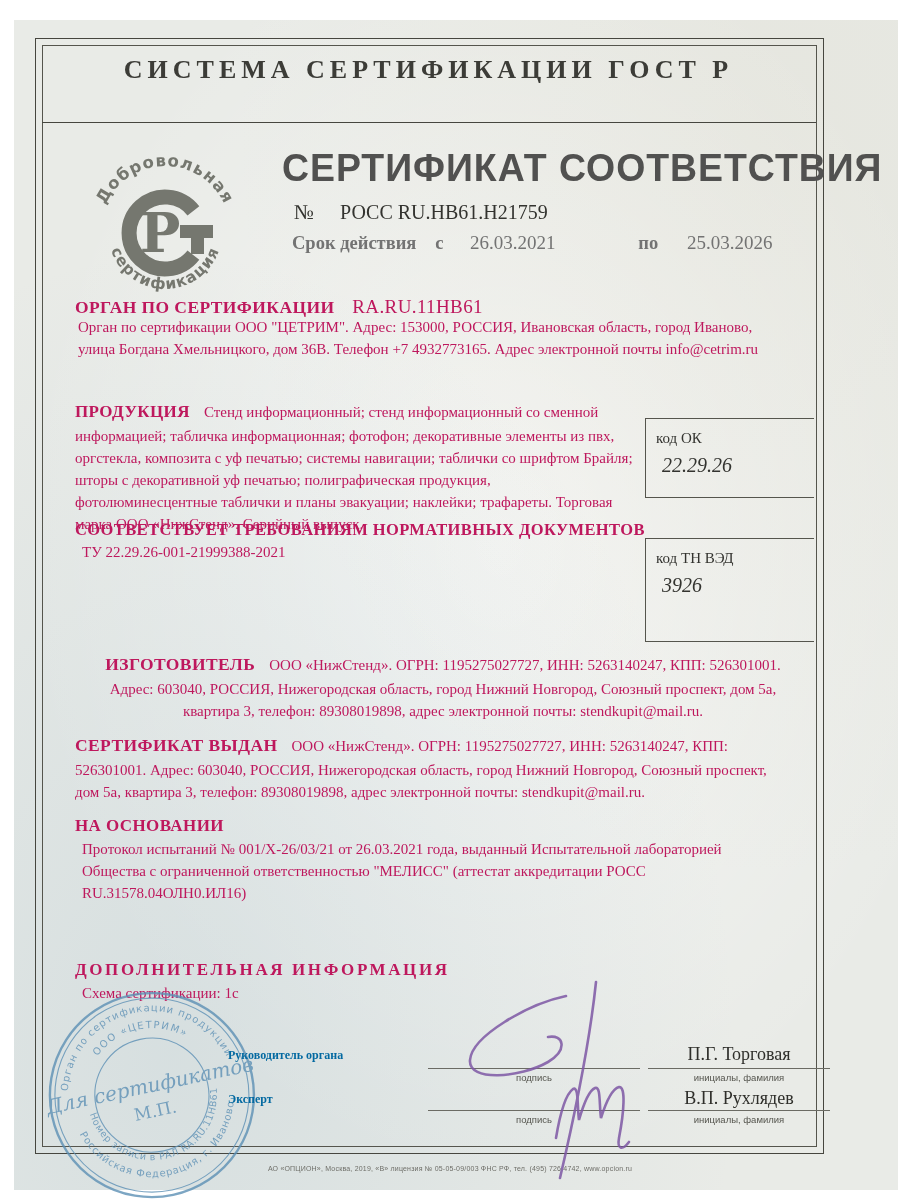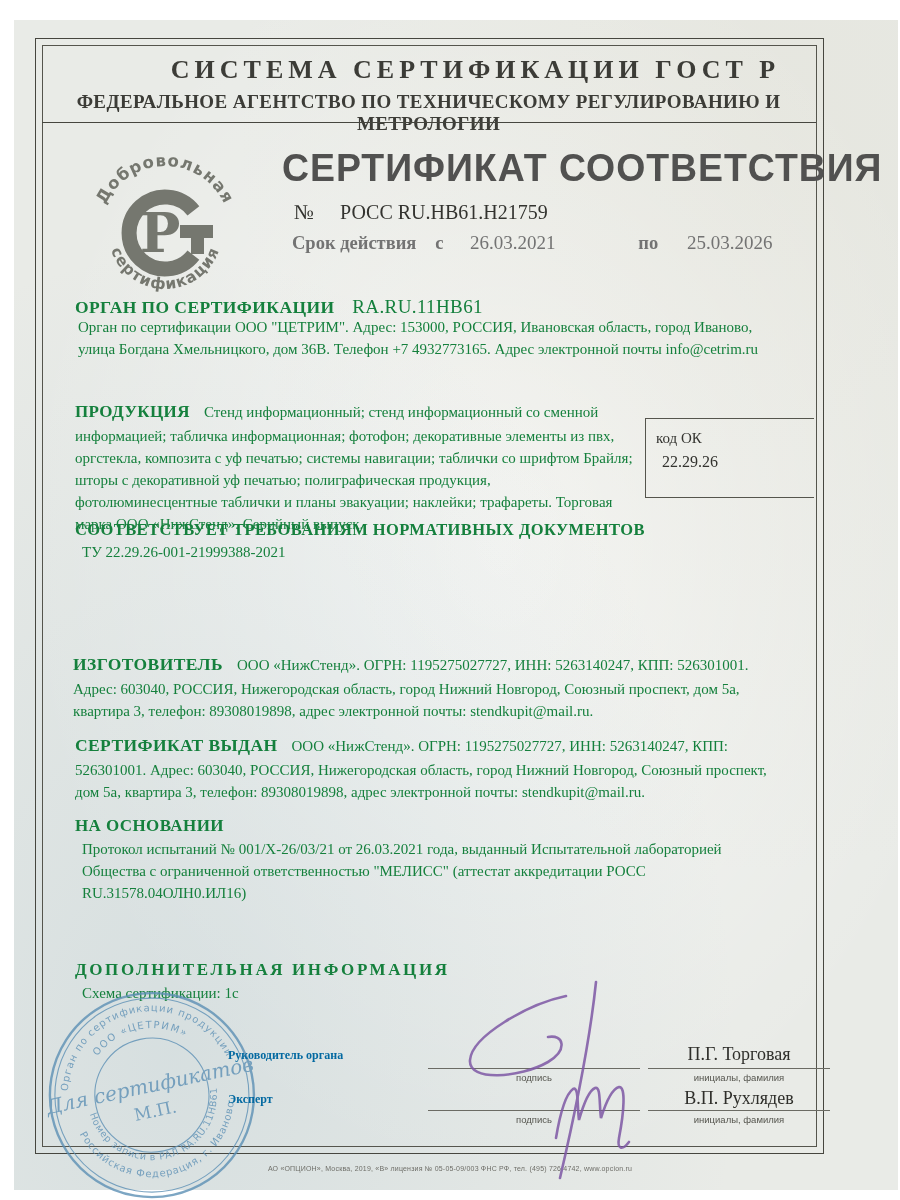--- a/index.html
+++ b/index.html
@@ -15,44 +15,44 @@
       #e9ebe7;}
   
   .frame-outer{position:absolute;left:35px;top:38px;width:787px;height:1114px;
     border:1.6px solid #46463f;}
   .frame-inner{position:absolute;left:42px;top:45px;width:773px;height:1100px;
     border:1px solid #55554d;}
   .header-divider{position:absolute;left:42px;top:122px;width:774px;height:0;
     border-top:1.6px solid #46463f;}
   
   .hdr1{position:absolute;left:42px;top:55px;width:773px;text-align:center;
-    font-weight:bold;font-size:26px;letter-spacing:5px;color:#3c3c37;padding-left:47px;}
+    font-weight:bold;font-size:26px;letter-spacing:5px;color:#3c3c37;}
   .hdr2{position:absolute;left:42px;top:91px;width:773px;text-align:center;
     font-weight:bold;font-size:19px;letter-spacing:.4px;color:#3c3c37;}
   
   .doc-title{position:absolute;left:282px;top:146px;width:530px;
     font-family:"Liberation Sans",sans-serif;font-weight:bold;font-size:39px;
     color:#515150;letter-spacing:1px;transform:scaleX(.96);transform-origin:left;white-space:nowrap;}
   .certno-line{position:absolute;left:294px;top:200px;font-size:20px;color:#33332f;}
   .certno-line .no{font-size:21px;margin-right:26px;}
   .validity{position:absolute;left:292px;top:232px;font-size:19px;color:#737373;white-space:nowrap;}
   .validity .b{font-weight:bold;font-size:18.5px;}
   .validity .lbl{margin-right:14px;} .validity .c{margin-right:22px;} .validity .d1{margin-right:78px;}
   .validity .po{margin-right:24px;}
   .blankno{position:absolute;left:575px;top:249px;width:230px;text-align:right;white-space:nowrap;}
   .blankno .no{font-size:21px;color:#44443f;margin-right:10px;}
   .blankno .digits{font-family:"DejaVu Sans Mono",monospace;font-size:27px;
     letter-spacing:2.5px;color:#c14946;}
   
-  .sec{position:absolute;font-size:15px;line-height:1.47;color:#15803d;}
+  .sec{position:absolute;font-size:15px;line-height:1.47;color:#be185d;}
   .sec-h{font-weight:bold;font-size:17px;letter-spacing:.4px;margin-right:14px;}
   .org-code{font-size:19px;letter-spacing:.4px;}
   .codebox{position:absolute;border:1px solid #55554d;border-right:none;padding:8px 10px;
     font-size:15px;line-height:1.5;color:#33332f;}
-  .codebox .val{margin-left:6px;font-size:16px;}
+  .codebox .val{margin-left:6px;font-size:20px;font-style:italic;}
   .addl-h{letter-spacing:2.6px;}
   
   .sig-role{position:absolute;font-weight:bold;font-size:12px;color:#0369a1;}
   .sig-line{position:absolute;border-bottom:1.2px solid #6b6b64;}
   .sig-caption{position:absolute;font-family:"Liberation Sans",sans-serif;
     font-size:9.5px;color:#55554e;text-align:center;}
   .sig-name{position:absolute;font-size:18px;color:#2f2f2b;text-align:center;white-space:nowrap;}
   .bottom-note{position:absolute;left:42px;top:1126px;width:773px;text-align:center;
     font-size:19px;letter-spacing:.5px;color:#2f2f2b;}
   .print-info{position:absolute;left:0;top:1165px;width:900px;text-align:center;
@@ -63,21 +63,20 @@
 </head>
 <body>
 
 <div id="page">
   <div class="paper"></div>
 
   <div class="frame-outer"></div>
   <div class="frame-inner"></div>
 
   <div class="hdr1">СИСТЕМА СЕРТИФИКАЦИИ ГОСТ Р</div>
-  <div class="hdr2">ФЕДЕРАЛЬНОЕ АГЕНТСТВО ПО ТЕХНИЧЕСКОМУ РЕГУЛИРОВАНИЮ И МЕТРОЛОГИИ</div>
   <div class="header-divider"></div>
 
   <svg class="abs" style="left:80px;top:136px;" width="172" height="178" viewBox="0 0 172 178">
     <defs>
       <path id="lg-top" d="M 20 95 A 65 65 0 0 1 150 95"></path>
       <path id="lg-bot" d="M 28 96 A 57 57 0 0 0 142 96"></path>
     </defs>
     <g fill="#75776f">
       <text font-family="DejaVu Sans, sans-serif" font-weight="bold" font-size="16.5" letter-spacing="1">
         <textPath href="#lg-top" startOffset="50%" text-anchor="middle">Добровольная</textPath>
@@ -118,22 +117,26 @@
   </div>
   <div class="codebox" style="left:645px;top:418px;width:148px;height:62px;">
     <span>код ОК</span><br>
     <span class="val">22.29.26</span>
   </div>
 
   <div class="sec" style="left:75px;top:518px;width:640px;">
     <span class="sec-h" style="font-size:16.5px;">СООТВЕТСТВУЕТ ТРЕБОВАНИЯМ НОРМАТИВНЫХ ДОКУМЕНТОВ</span>
   </div>
   <div class="sec" style="left:82px;top:541px;width:540px;">ТУ 22.29.26-001-21999388-2021</div>
-
-  <div class="sec" style="left:73px;top:652px;width:716px;">
+  <div class="codebox" style="left:645px;top:538px;width:148px;height:86px;">
+    <span>код ТН ВЭД</span><br>
+    <span class="val">3926</span>
+  </div>
+
+  <div class="sec" style="left:85px;top:652px;width:716px;text-align:center;">
     <span class="sec-h" style="font-size:17.5px;">ИЗГОТОВИТЕЛЬ</span><span>ООО «НижСтенд». ОГРН: 1195275027727, ИНН: 5263140247, КПП: 526301001. Адрес: 603040, РОССИЯ, Нижегородская область, город Нижний Новгород, Союзный проспект, дом 5а, квартира 3, телефон: 89308019898, адрес электронной почты: stendkupit@mail.ru.</span>
   </div>
 
   <div class="sec" style="left:75px;top:733px;width:716px;">
     <span class="sec-h" style="font-size:17.5px;">СЕРТИФИКАТ ВЫДАН</span><span>ООО «НижСтенд». ОГРН: 1195275027727, ИНН: 5263140247, КПП: 526301001. Адрес: 603040, РОССИЯ, Нижегородская область, город Нижний Новгород, Союзный проспект, дом 5а, квартира 3, телефон: 89308019898, адрес электронной почты: stendkupit@mail.ru.</span>
   </div>
 
   <div class="sec" style="left:75px;top:814px;">
     <span class="sec-h">НА ОСНОВАНИИ</span>
   </div>

